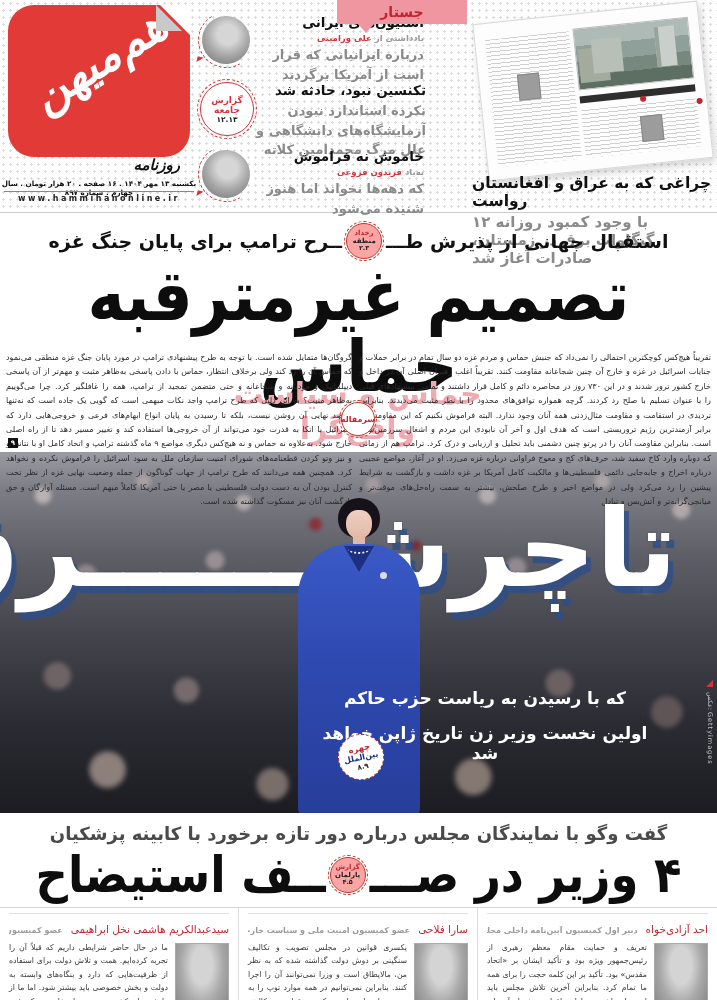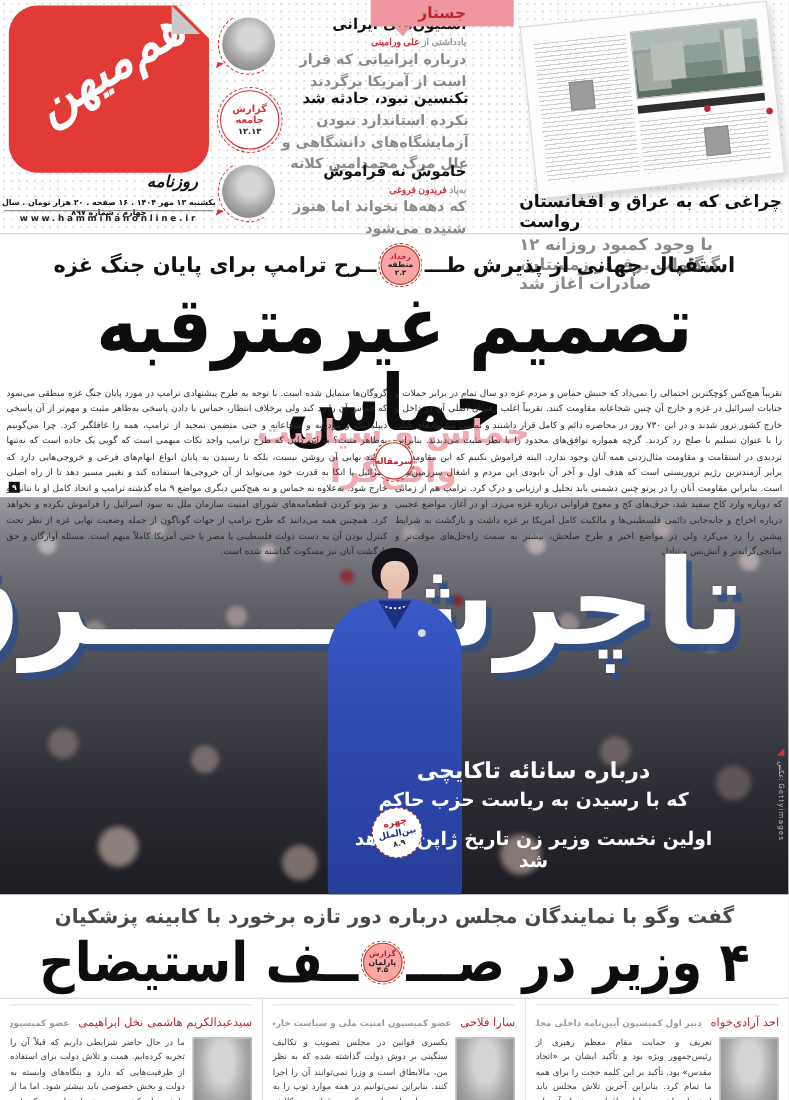--- a/index.html
+++ b/index.html
@@ -41,21 +41,21 @@
   .ti-photo-wrap::after { content:""; position:absolute; left:4px; bottom:-2px; width:0; height:0;
     border-top:6px solid #d6323a; border-right:6px solid transparent; }
   .ti-badge { width:54px; height:54px; flex:0 0 54px; border-radius:50%; background:#fff;
     border:1px solid #d6323a; outline:1px dashed #d6323a; outline-offset:2px;
     display:flex; flex-direction:column; justify-content:center; align-items:center; margin:2px; }
   .ti-badge .b1 { color:#d6323a; font-size:9px; font-weight:900; }
   .ti-badge .b2 { color:#d6323a; font-size:9px; font-weight:900; }
   .ti-badge .b3 { color:#222; font-size:7.5px; font-weight:bold; }
   .ti-text { direction:rtl; text-align:right; width:170px; margin-right:10px; margin-top:2px; }
   .ti-title { font-size:13.5px; font-weight:900; color:#111; margin-bottom:3px; }
-  .ti-byline { font-size:8.5px; color:#999; font-weight:bold; margin-bottom:2px;font-family:Liberation Serif, serif; }
+  .ti-byline { font-size:8.5px; color:#999; font-weight:bold; margin-bottom:2px; }
   .ti-byline b { color:#d6323a; }
   .ti-sub { font-size:13px; color:#8a8a8a; font-weight:bold; line-height:1.5; }
 
   .ribbon { position:absolute; left:337px; top:0; width:130px; height:24px; background:#ef96a0; }
   .ribbon-tail { position:absolute; left:358px; top:24px; width:0; height:0;
     border-top:9px solid #ef96a0; border-left:8px solid transparent; border-right:8px solid transparent; }
   .ribbon-text { width:100%; height:100%; display:flex; align-items:center; justify-content:center;
     color:#c0262e; font-size:14px; font-weight:900; direction:rtl; letter-spacing:1px; }
 
   
@@ -294,21 +294,20 @@
     <div class="woman">
       <div class="w-hair"></div>
       <div class="w-face"></div>
       <div class="w-neck"></div>
       <div class="w-body"></div>
       <div class="w-vneck"></div>
       <div class="w-pearl"></div>
       <div class="w-pin"></div>
     </div>
     <div class="photo-caption">
-      <div class="pc-1">درباره سانائه تاکایچی</div>
       <div class="pc-2">که با رسیدن به ریاست حزب حاکم</div>
       <div class="pc-3">اولین نخست وزیر زن تاریخ ژاپن خواهد شد</div>
     </div>
     <div class="photo-badge">
       <span class="r1">چهره</span>
       <span class="r2">بین‌الملل</span>
       <span class="r3">۸.۹</span>
     </div>
     <div class="credit-tri"></div>
     <div class="photo-credit">عکس: Gettyimages</div>

